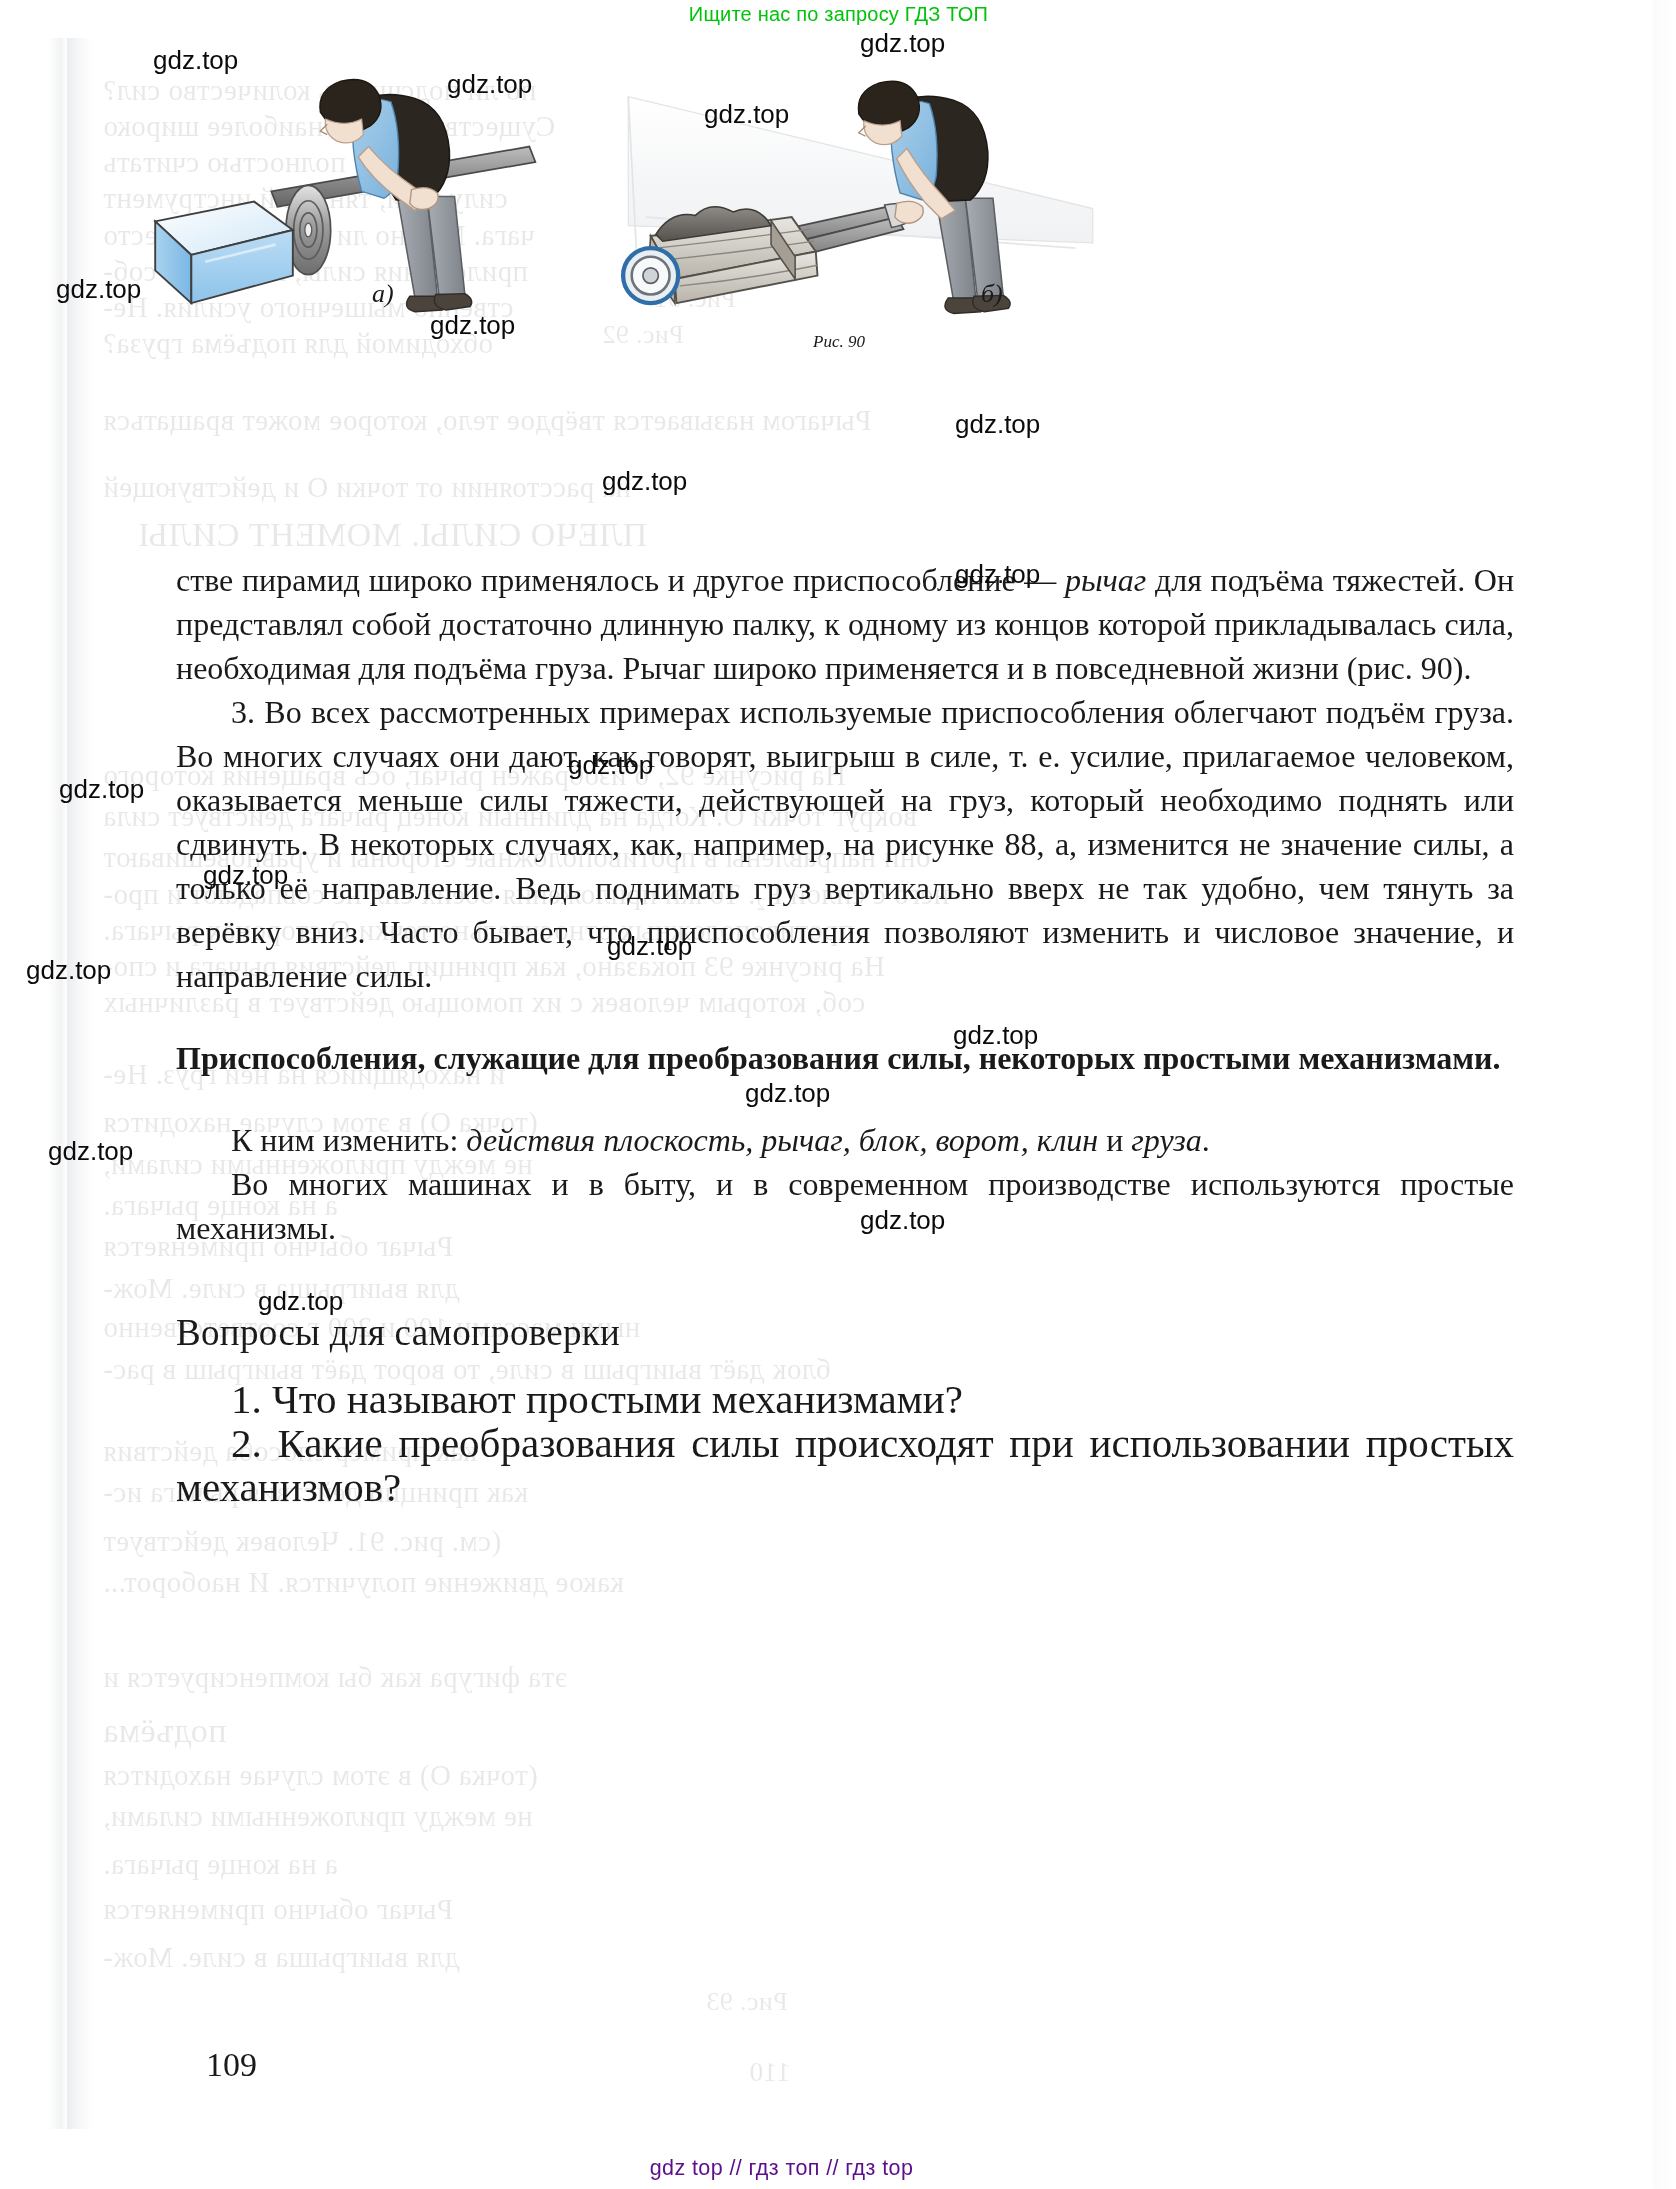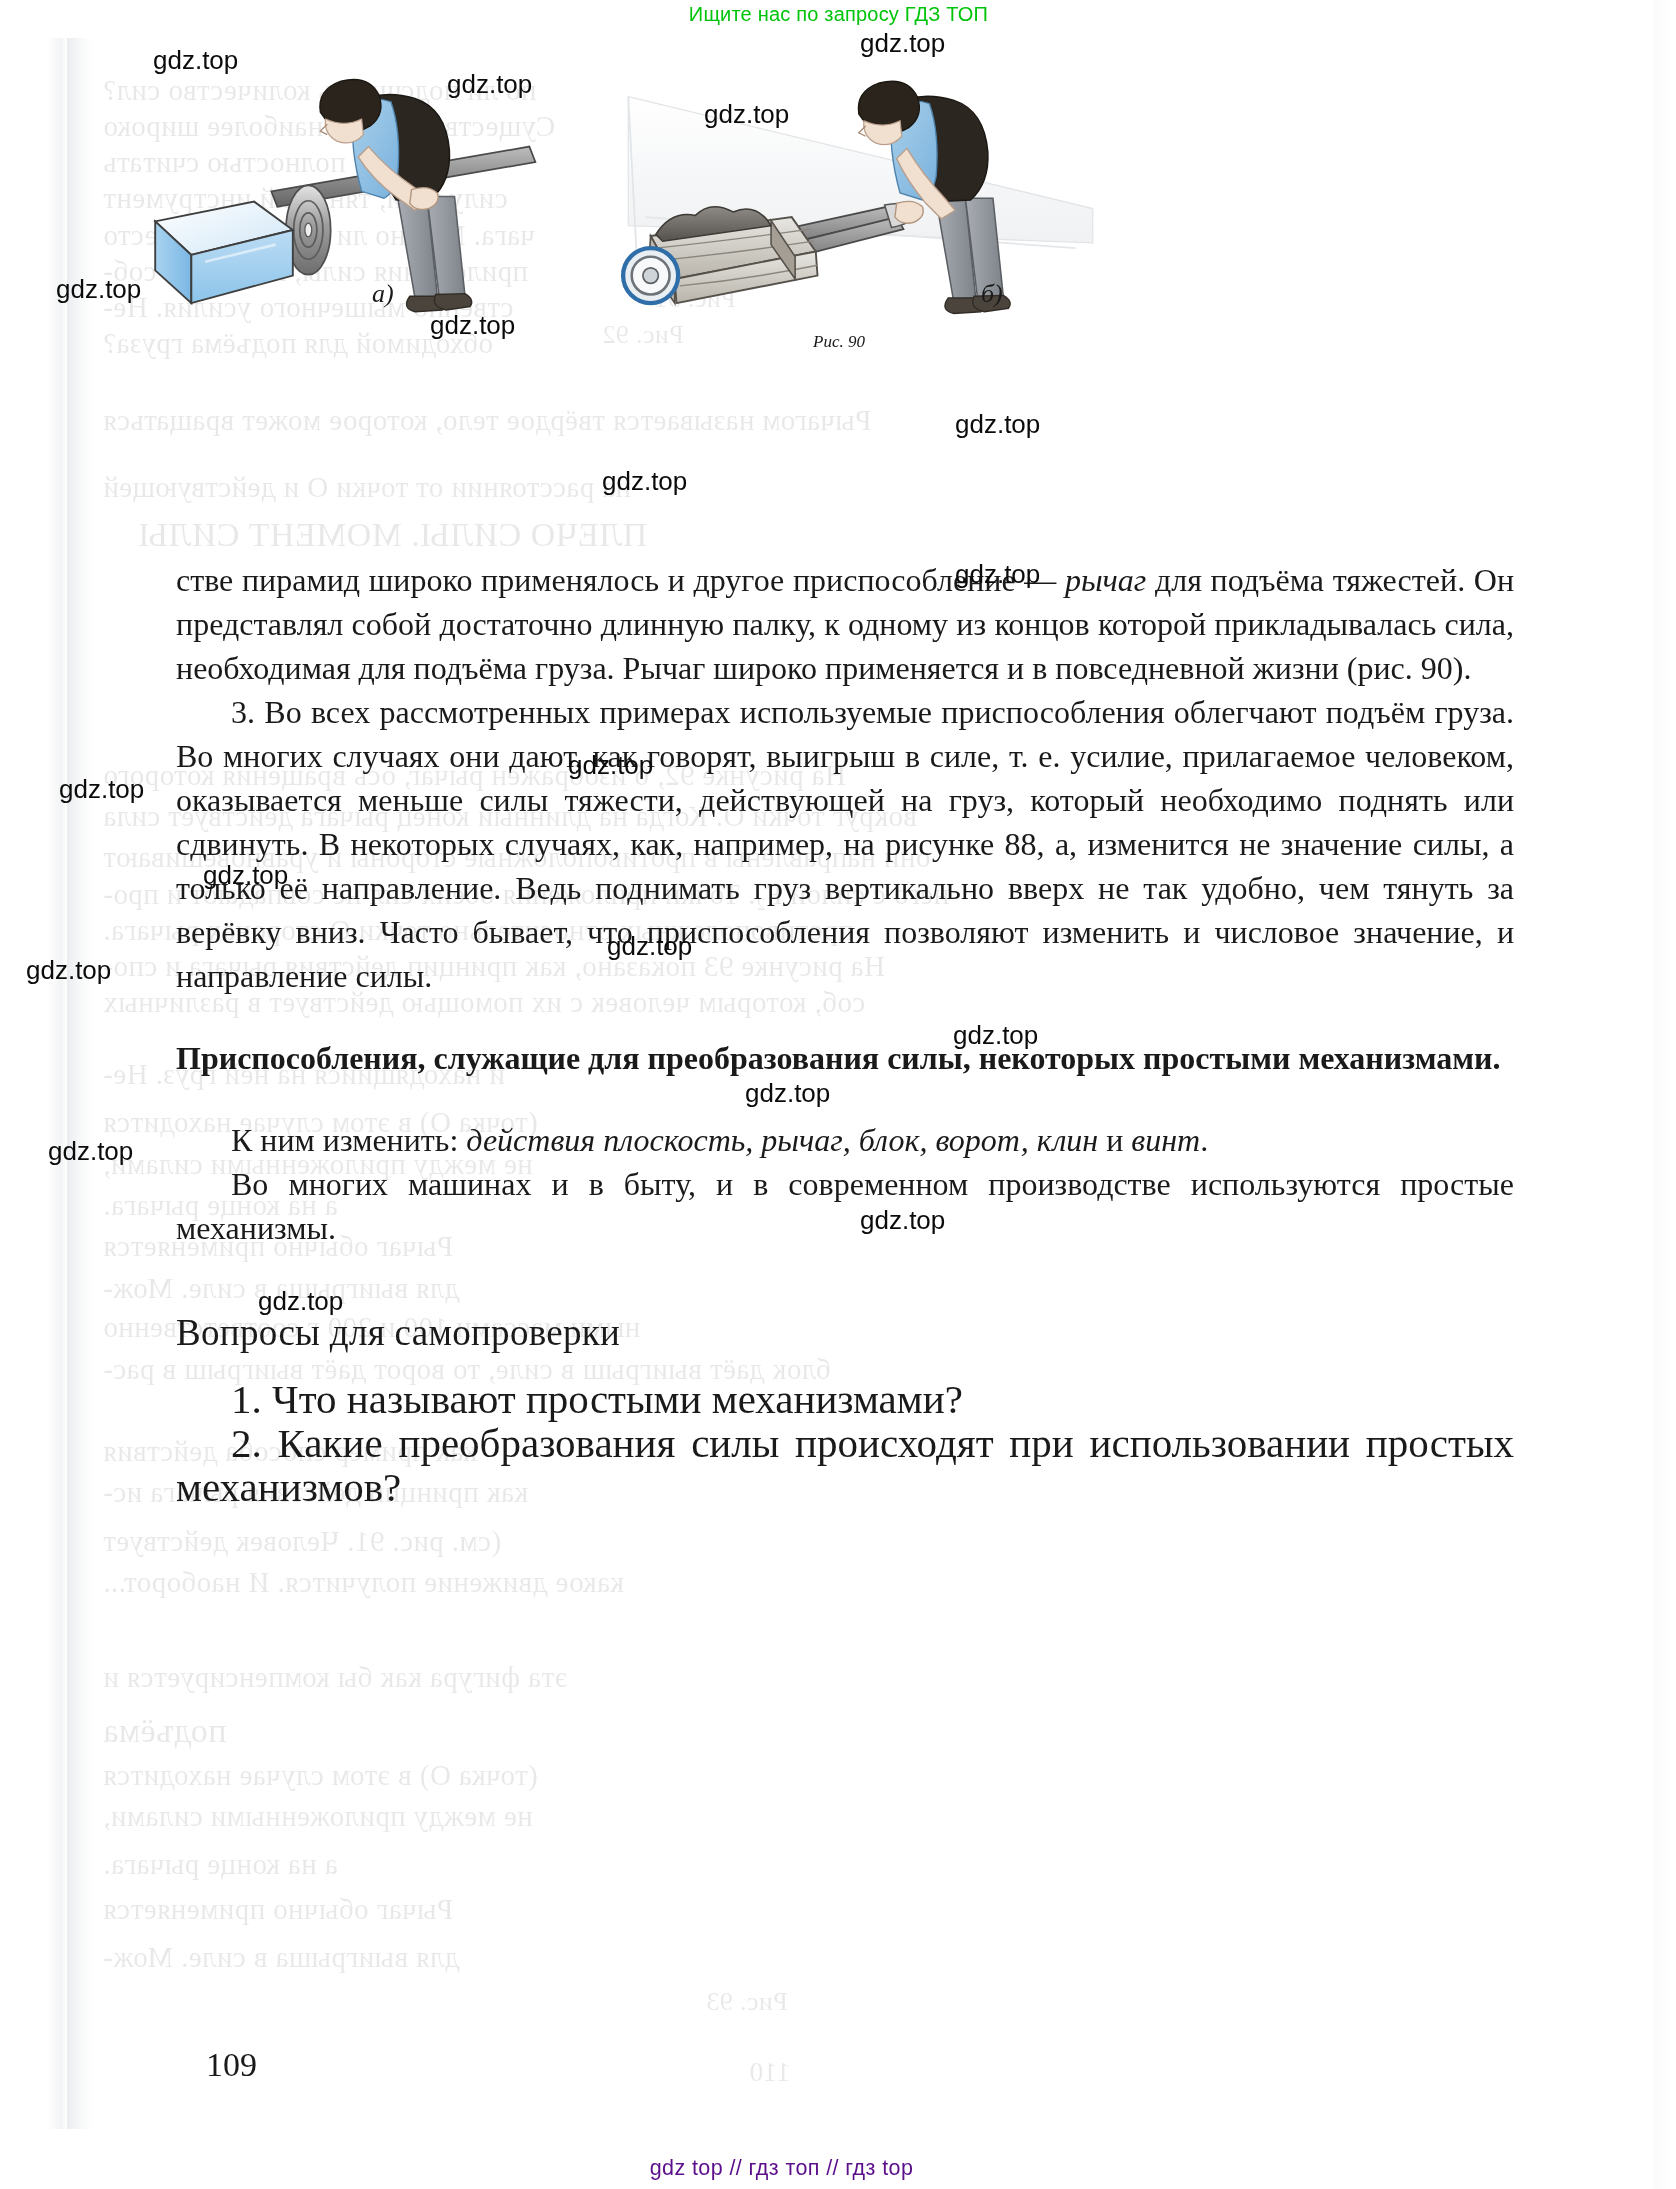--- a/index.html
+++ b/index.html
@@ -360,21 +360,21 @@
 
     <div class="gap-l"></div>
 
     <p class="bold-def">Приспособления, служащие для преобразования силы, некоторых простыми механизмами.</p>
 
     <div class="gap-l"></div>
 
     <p class="para indent"><span>К ним изменить:</span>
       <span class="it">действия плоскость, рычаг, блок, ворот, клин</span>
       <span>и</span>
-      <span class="it">винт</span><span>.</span></p>
+      <span class="it">груза</span><span>.</span></p>
 
     <p class="para indent">Во многих машинах и в быту, и в современном производстве используются простые механизмы.</p>
 
     <div class="gap-l"></div>
     <div class="gap-m"></div>
 
     <h2 class="qhead">Вопросы для самопроверки</h2>
 
     <div class="gap-m"></div>
 

